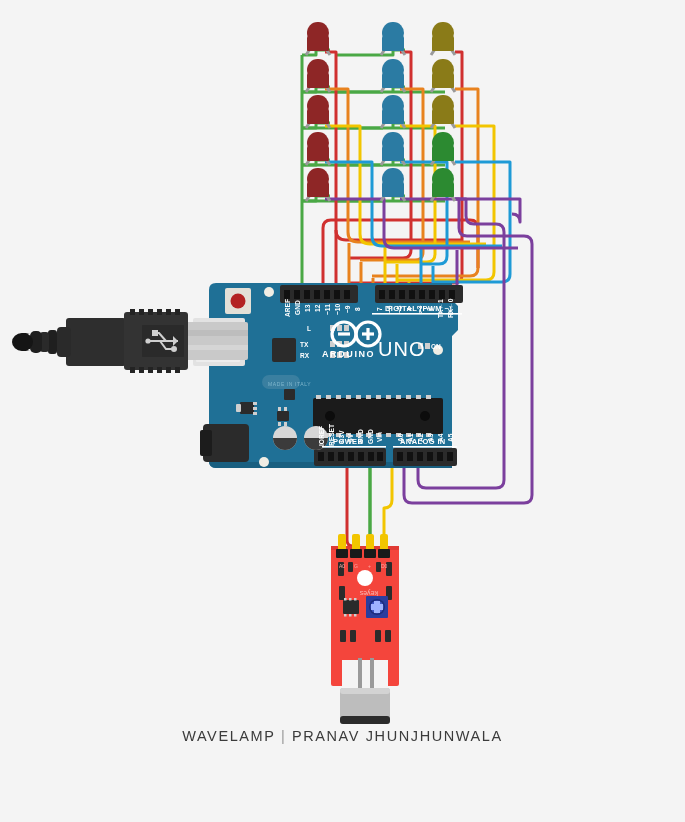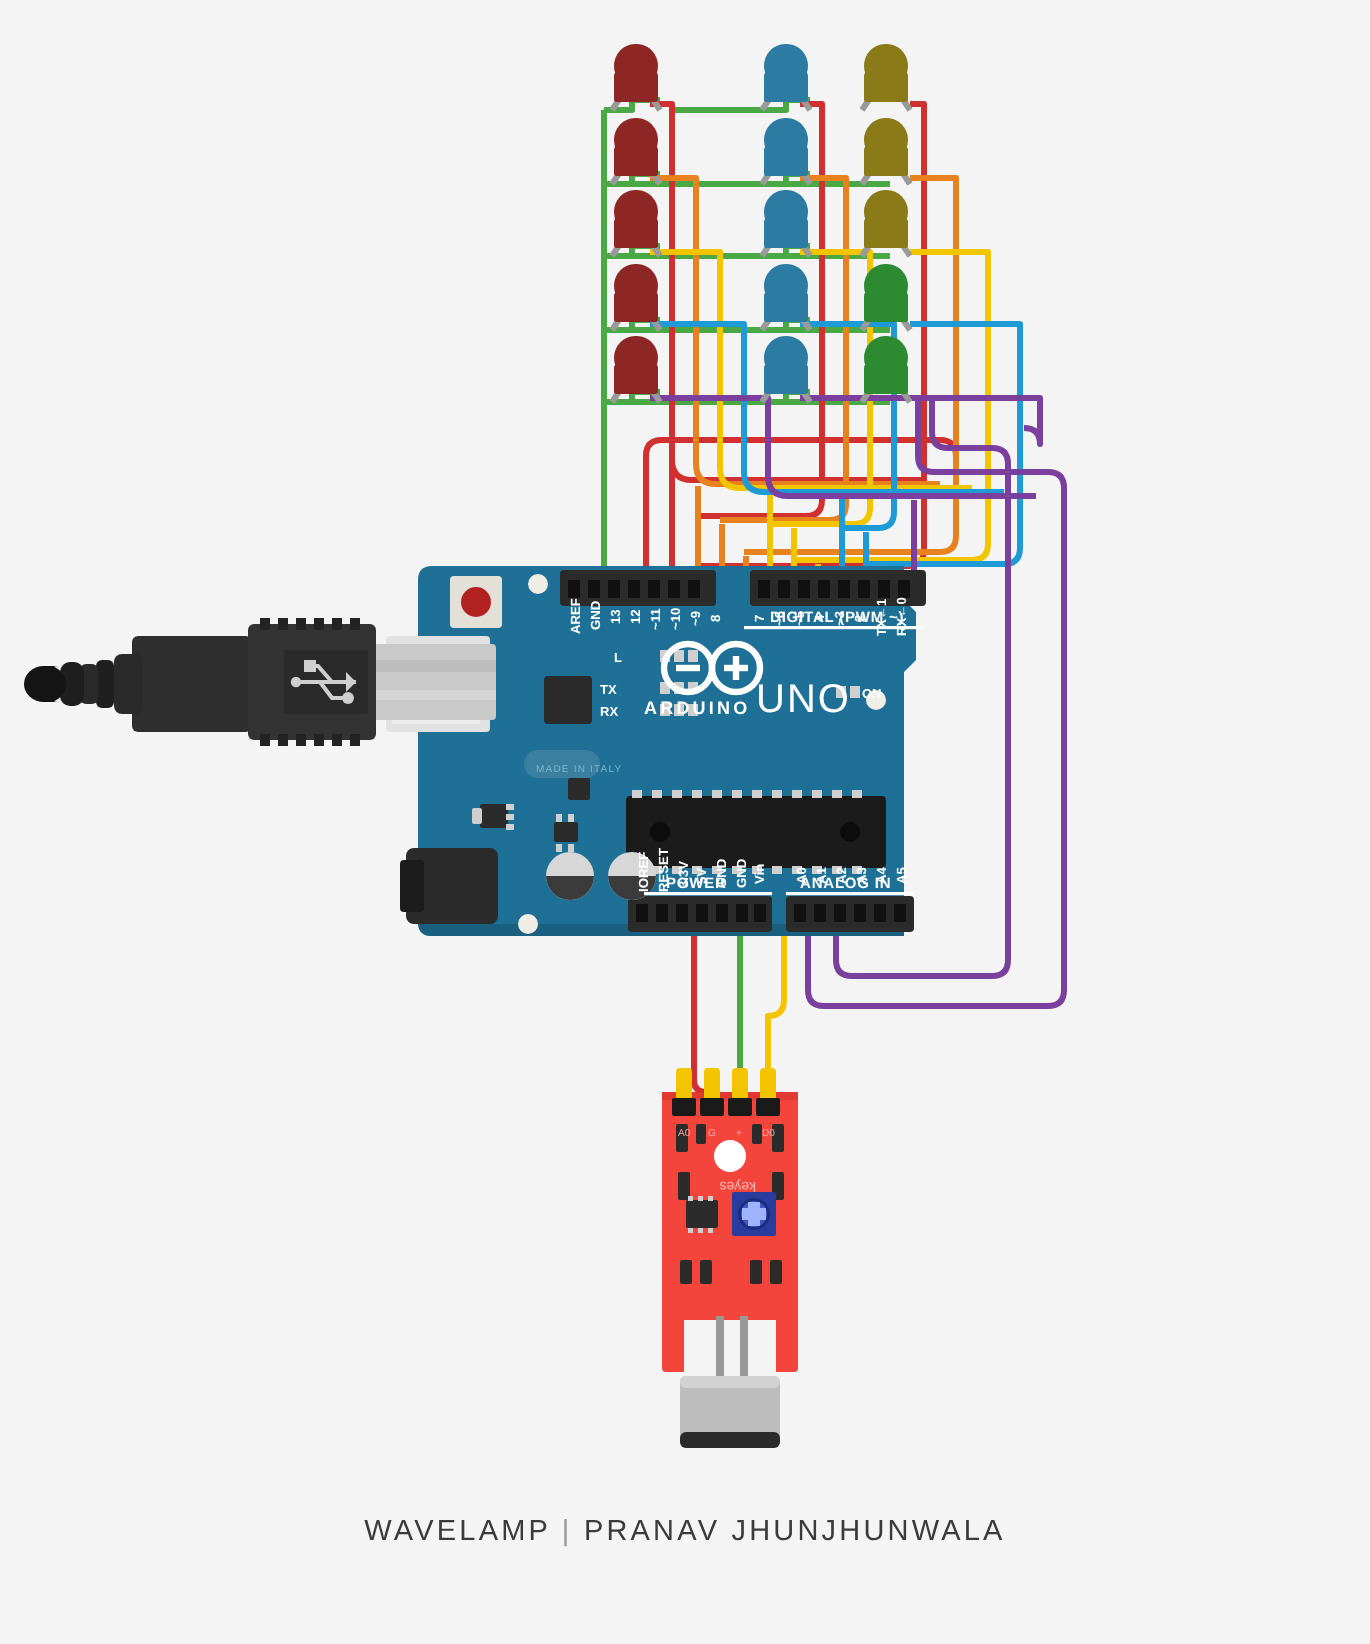--- a/index.html
+++ b/index.html
@@ -5,21 +5,21 @@
   html,body{margin:0;padding:0;}
   body{
     width:685px;height:822px;
     background:#f4f4f4;
     font-family:"Liberation Sans", sans-serif;
     position:relative;overflow:hidden;
   }
   #stage{position:absolute;left:0;top:0;width:678px;height:822px;}
   svg.layer{position:absolute;left:0;top:0;width:685px;height:822px;}
   .caption{
-    position:absolute;left:0;top:758px;width:685px;
+    position:absolute;left:0;top:728px;width:685px;
     text-align:center;
     font-size:14.5px;letter-spacing:1.6px;
     color:#3b3b3b;
     font-family:"Liberation Sans", sans-serif;
   }
   .cap-sep{color:#9a9a9a;}
 </style>
 </head>
 <body>
 

